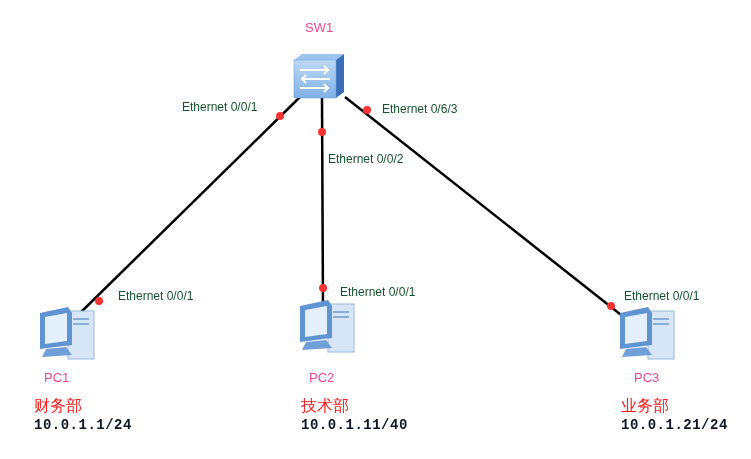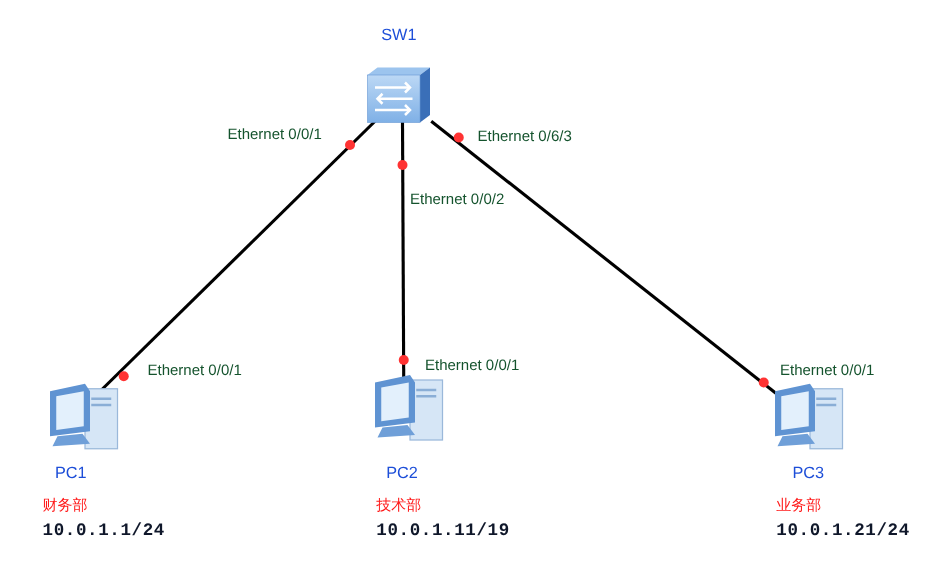--- a/index.html
+++ b/index.html
@@ -1,20 +1,20 @@
 <!DOCTYPE html>
 <html><head>
 <meta charset="utf-8">
 <style>
   html,body{margin:0;padding:0;background:#fff;}
   body{width:751px;height:459px;position:relative;overflow:hidden;font-family:"Liberation Sans",sans-serif;}
   svg.links{position:absolute;left:0;top:0;}
   .lbl{position:absolute;font-size:12px;color:#14532d;white-space:nowrap;font-family:"Liberation Sans",sans-serif;}
-  .name{position:absolute;font-size:13px;color:#1d4ed8;font-family:"Liberation Sans",sans-serif;}
-  .dept{position:absolute;font-size:12px;color:#ff1a1a;font-family:"DejaVu Sans",sans-serif;}
+  .name{position:absolute;font-size:13px;color:#ec4899;font-family:"Liberation Sans",sans-serif;}
+  .dept{position:absolute;font-size:16px;color:#ff1a1a;font-family:"DejaVu Sans",sans-serif;}
   .ip{position:absolute;font-size:14px;color:#0f172a;font-weight:bold;font-family:"Liberation Mono",monospace;letter-spacing:0.5px;}
   .dev{position:absolute;}
 </style>
 </head>
 <body>
 
 <svg class="links" width="751" height="459">
   <line x1="300" y1="97" x2="75" y2="318" stroke="#000" stroke-width="2.5"></line>
   <line x1="322" y1="97" x2="323" y2="310" stroke="#000" stroke-width="2.5"></line>
   <line x1="345" y1="97" x2="625" y2="318" stroke="#000" stroke-width="2.5"></line>
@@ -67,21 +67,21 @@
   <rect x="34" y="6" width="26" height="48" fill="#d6e6f6" stroke="#9ab8da"></rect>
   <line x1="39" y1="14" x2="55" y2="14" stroke="#8aaed6" stroke-width="2"></line>
     <line x1="39" y1="19" x2="55" y2="19" stroke="#8aaed6" stroke-width="2"></line>
   <polygon points="6,8 34,2 38,8 38,40 6,44" fill="#5f93d2"></polygon>
   <polygon points="11,12 33,8 33,36 11,39" fill="#e3f0fc"></polygon>
   <polygon points="12,44 32,42 38,50 8,52" fill="#6f9fd8"></polygon>
 </svg>
 <div class="lbl" style="left:340px;top:285px;">Ethernet 0/0/1</div>
 <div class="name" style="left:309px;top:370px;">PC2</div>
 <div class="dept" style="left:301px;top:396px;">技术部</div>
-<div class="ip" style="left:301px;top:417px;">10.0.1.11/19</div>
+<div class="ip" style="left:301px;top:417px;">10.0.1.11/40</div>
 
 <svg class="dev" style="left:614px;top:305px;" width="64" height="58" viewBox="0 0 64 58">
   <rect x="34" y="6" width="26" height="48" fill="#d6e6f6" stroke="#9ab8da"></rect>
   <line x1="39" y1="14" x2="55" y2="14" stroke="#8aaed6" stroke-width="2"></line>
     <line x1="39" y1="19" x2="55" y2="19" stroke="#8aaed6" stroke-width="2"></line>
   <polygon points="6,8 34,2 38,8 38,40 6,44" fill="#5f93d2"></polygon>
   <polygon points="11,12 33,8 33,36 11,39" fill="#e3f0fc"></polygon>
   <polygon points="12,44 32,42 38,50 8,52" fill="#6f9fd8"></polygon>
 </svg>
 <div class="lbl" style="left:624px;top:289px;">Ethernet 0/0/1</div>

